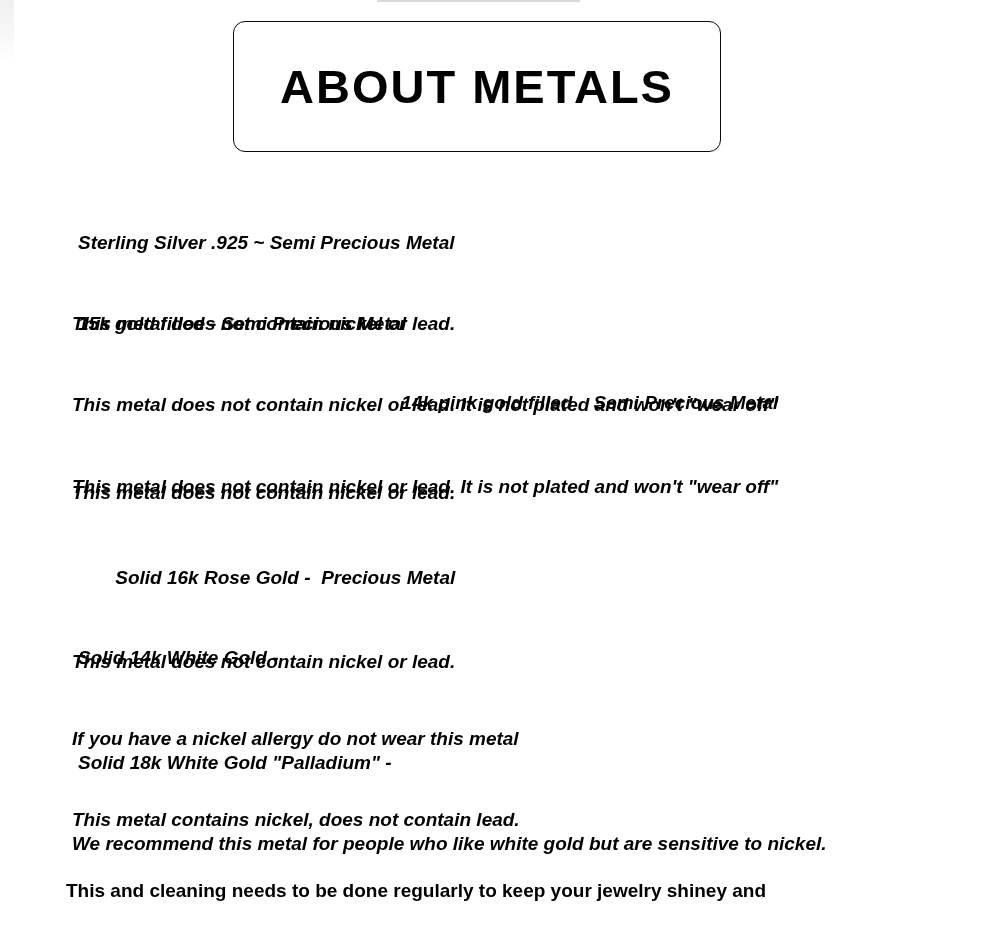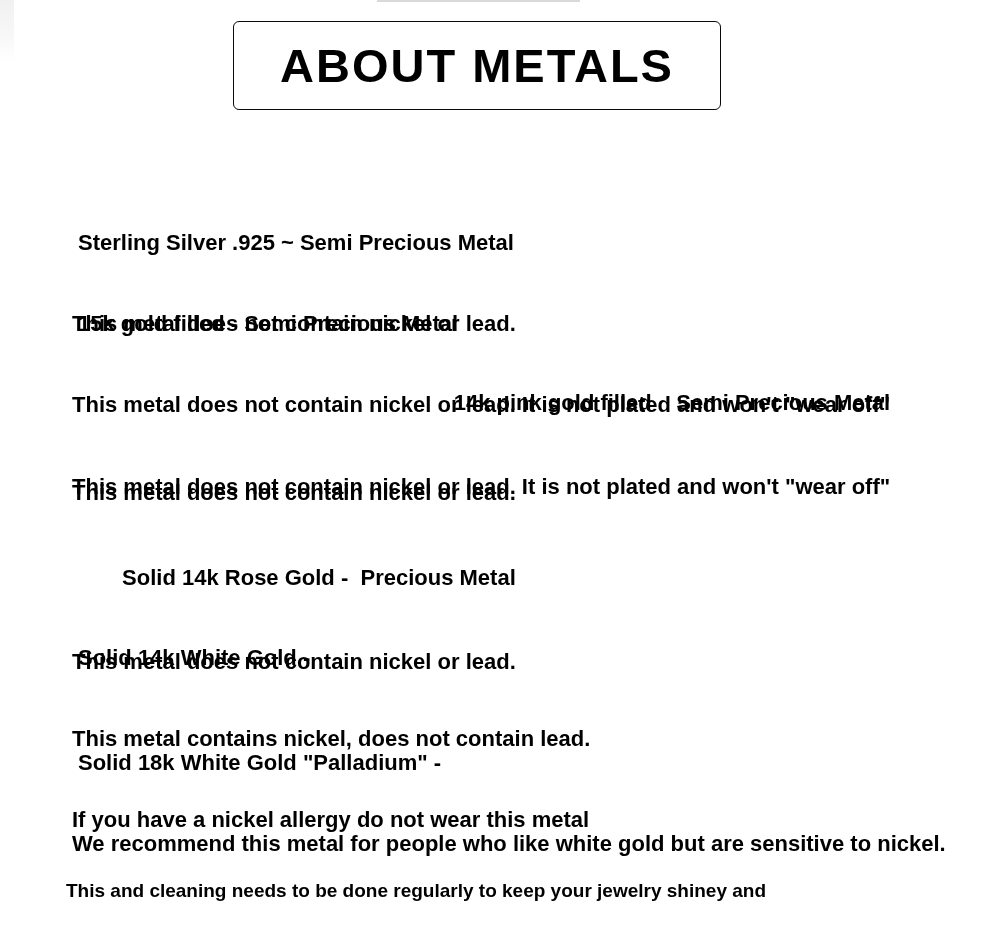--- a/index.html
+++ b/index.html
@@ -26,42 +26,43 @@
   .artifact-corner {
     position: absolute;
     left: 0; top: 0;
     width: 14px; height: 62px;
     background: linear-gradient(180deg, #ededed 0%, #f6f6f6 60%, #ffffff 100%);
     opacity: .8;
   }
   .title-box {
     position: absolute;
     left: 233px; top: 21px;
-    width: 488px; height: 89px;
+    width: 488px; height: 131px;
     border: 1.5px solid #0a0a0a;
-    border-radius: 6px;
+    border-radius: 12px;
     display: flex;
     align-items: center;
     justify-content: center;
     background: #ffffff;
     box-sizing: border-box;
   }
   .title-text {
     font-size: 47px;
     font-weight: bold;
     letter-spacing: 2px;
     white-space: pre;
   }
   .section {
     position: absolute;
     left: 72px;
-    font-size: 22px;
+    font-size: 19px;
     font-weight: bold;
     line-height: 27px;
     white-space: pre;
+    font-style: italic;
   }
   .section .heading {
     margin-left: 6px;
     white-space: pre;
   }
   .section .line {
     white-space: pre;
   }
   .gap-3 .heading { margin-bottom: 3px; text-align: right; }
   .footer {
@@ -99,28 +100,28 @@
   <div class="section gap-3" style="top:335px">
     <div class="heading">14k pink gold filled    Semi Precious Metal</div>
     <div class="line">This metal does not contain nickel or lead. It is not plated and won't "wear off"</div>
   </div>
 
   <div class="section gap-3" style="top:425px">
     <div class="line">This metal does not contain nickel or lead.</div>
   </div>
 
   <div class="section gap-3" style="top:510px">
-    <div class="heading">Solid 14k Rose Gold -  Precious Metal</div>
+    <div class="heading">Solid 16k Rose Gold -  Precious Metal</div>
     <div class="line">This metal does not contain nickel or lead.</div>
   </div>
 
   <div class="section" style="top:590px">
     <div class="heading">Solid 14k White Gold -</div>
+    <div class="line">If you have a nickel allergy do not wear this metal</div>
     <div class="line">This metal contains nickel, does not contain lead.</div>
-    <div class="line">If you have a nickel allergy do not wear this metal</div>
   </div>
 
   <div class="section" style="top:695px">
     <div class="heading">Solid 18k White Gold "Palladium" -</div>
     <div class="line">We recommend this metal for people who like white gold but are sensitive to nickel.</div>
   </div>
 
   <div class="footer">
     <div class="line">This and cleaning needs to be done regularly to keep your jewelry shiney and</div>
     

